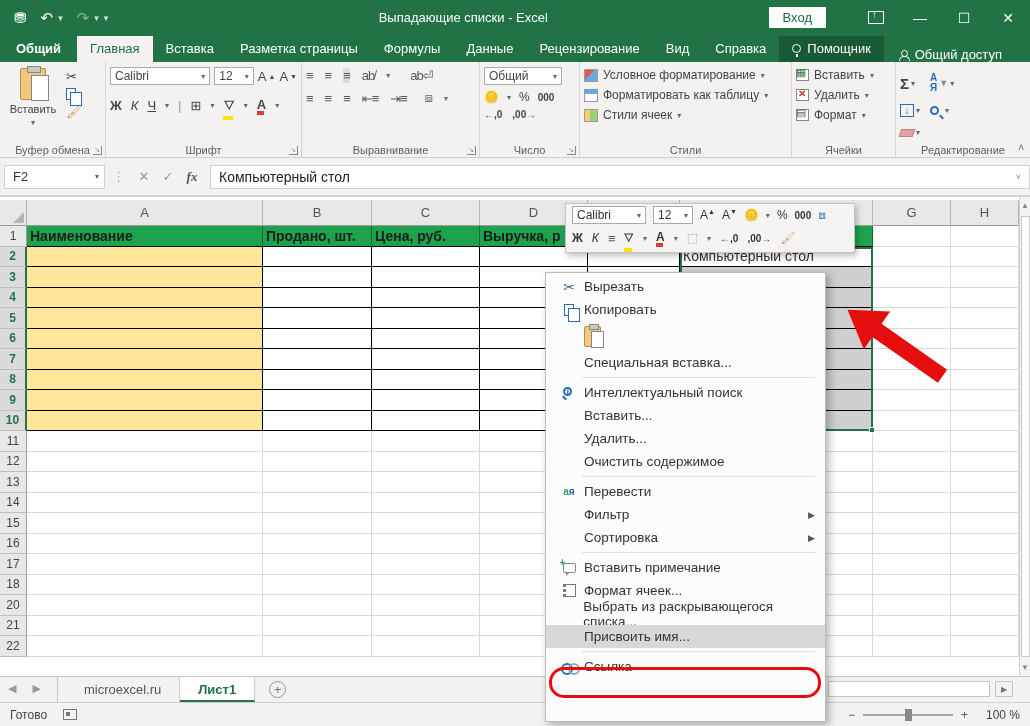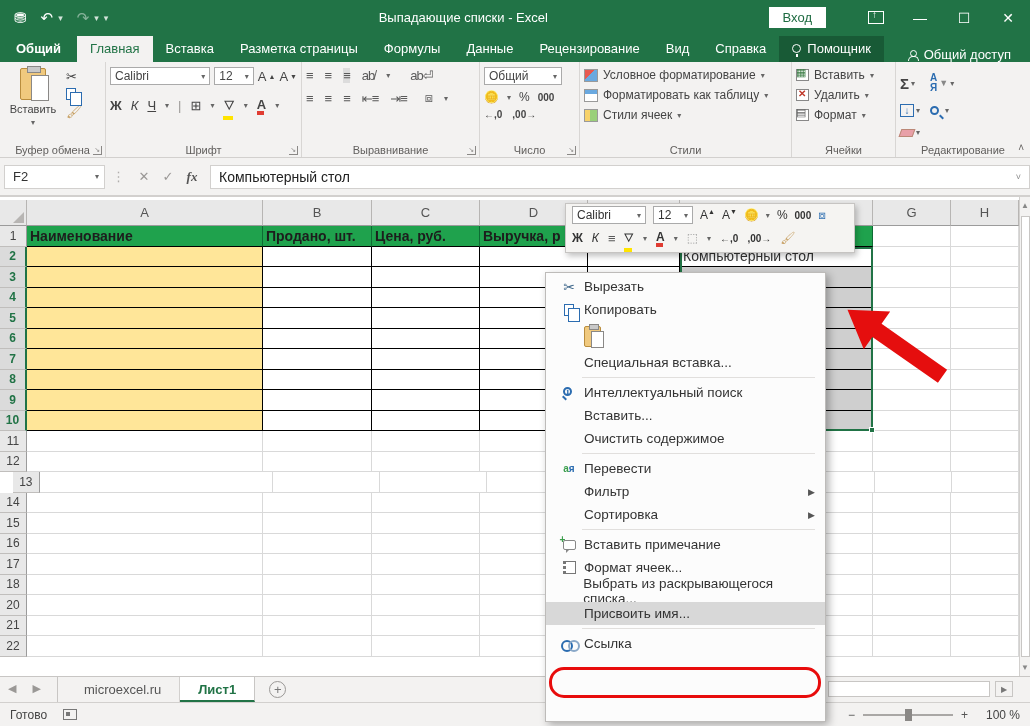--- a/index.html
+++ b/index.html
@@ -21,21 +21,21 @@
 
   
   .tabbar { position:absolute; left:0; top:35px; width:1030px; height:27px; background:#217346; display:flex; align-items:flex-end; color:#fff; font-size:13px; }
   .rtab { padding:5px 13px 6px; cursor:pointer; white-space:nowrap; }
   .rtab.file { background:#217346; font-weight:bold; padding:5px 16px 6px;}
   .rtab.active { background:#f3f2f1; color:#217346; }
   .rtab.assistant { background:#185a36; display:flex; gap:6px; align-items:center;margin-top:36px; }
   .bulb-icon { width:9px; height:9px; border:1px solid #fff; border-radius:50%; position:relative; display:inline-block; }
   .bulb-icon:after { content:""; position:absolute; left:2.5px; top:9px; width:2px; height:3px; background:#fff; }
   .tab-spacer { flex:1; }
-  .share { display:flex; align-items:center; gap:6px; padding-right:19px; font-size:13px; }
+  .share { display:flex; align-items:center; gap:6px; padding-right:28px; font-size:13px; }
   .person-icon { width:10px; height:10px; position:relative; display:inline-block; }
   .person-icon:before { content:""; position:absolute; left:2.4px; top:0; width:5px; height:5px; border:1px solid #fff; border-radius:50%; }
   .person-icon:after { content:""; position:absolute; left:0; top:6px; width:9px; height:4px; border:1px solid #fff; border-bottom:none; border-radius:5px 5px 0 0; }
 
   
   .ribbon { position:absolute; left:0; top:62px; width:1030px; height:96px; background:#f3f2f1; border-bottom:1px solid #d2d0ce; display:flex; font-size:11px; color:#444; }
   .rgroup { position:relative; border-right:1px solid #d8d6d4; padding:2px 4px 16px; display:flex; gap:4px; }
   .glabel { position:absolute; bottom:1px; left:0; right:0; text-align:center; font-size:11px; color:#605e5c; white-space:nowrap; }
   .launcher { position:absolute; bottom:2px; right:3px; width:9px; height:9px; border-right:1.5px solid #8a8886; border-bottom:1.5px solid #8a8886; }
   .launcher:before{ content:"↘"; position:absolute; right:1px; bottom:0; font-size:7px; color:#8a8886; }
@@ -526,21 +526,21 @@
       <div class="rh" style="width: 27px; height: 20.5px;">12</div>
       <div class="cell" style="width: 236px; height: 20.5px;"></div>
       <div class="cell" style="width: 109px; height: 20.5px;"></div>
       <div class="cell" style="width: 108px; height: 20.5px;"></div>
       <div class="cell" style="width: 108px; height: 20.5px;"></div>
       <div class="cell" style="width: 92px; height: 20.5px;"></div>
       <div class="cell" style="width: 193px; height: 20.5px;"></div>
       <div class="cell" style="width: 78px; height: 20.5px;"></div>
       <div class="cell" style="width: 68px; height: 20.5px;"></div>
     </div>
-    <div class="grow" style="height: 20.5px; margin-left: 13px;">
+    <div class="grow" style="height: 20.5px;">
       <div class="rh" style="width: 27px; height: 20.5px;">13</div>
       <div class="cell" style="width: 236px; height: 20.5px;"></div>
       <div class="cell" style="width: 109px; height: 20.5px;"></div>
       <div class="cell" style="width: 108px; height: 20.5px;"></div>
       <div class="cell" style="width: 108px; height: 20.5px;"></div>
       <div class="cell" style="width: 92px; height: 20.5px;"></div>
       <div class="cell" style="width: 193px; height: 20.5px;"></div>
       <div class="cell" style="width: 78px; height: 20.5px;"></div>
       <div class="cell" style="width: 68px; height: 20.5px;"></div>
     </div>
@@ -706,20 +706,24 @@
         </span>
       </span>
       <span>Интеллектуальный поиск</span>
     </div>
   <div class="mitem">
       <span class="ictray"></span>
       <span>Вставить...</span>
     </div>
   <div class="mitem">
       <span class="ictray"></span>
+      <span>Удалить...</span>
+    </div>
+  <div class="mitem">
+      <span class="ictray"></span>
       <span>Очистить содержимое</span>
     </div>
   <div class="msep"></div>
   <div class="mitem">
       <span class="ictray">
         <span class="mi i-translate"><b>а</b><b>я</b></span>
       </span>
       <span>Перевести</span>
     </div>
   <div class="mitem">

